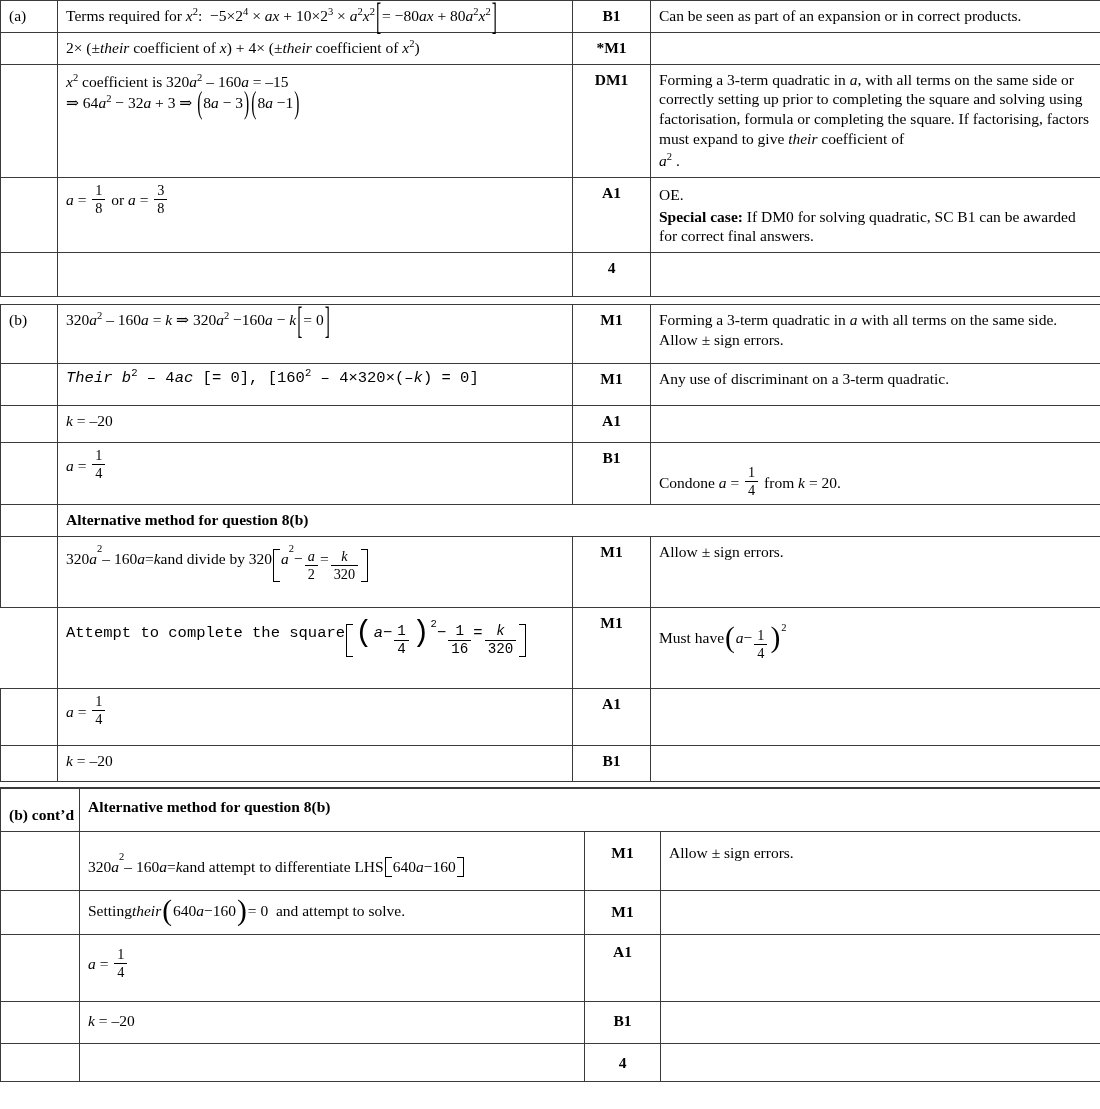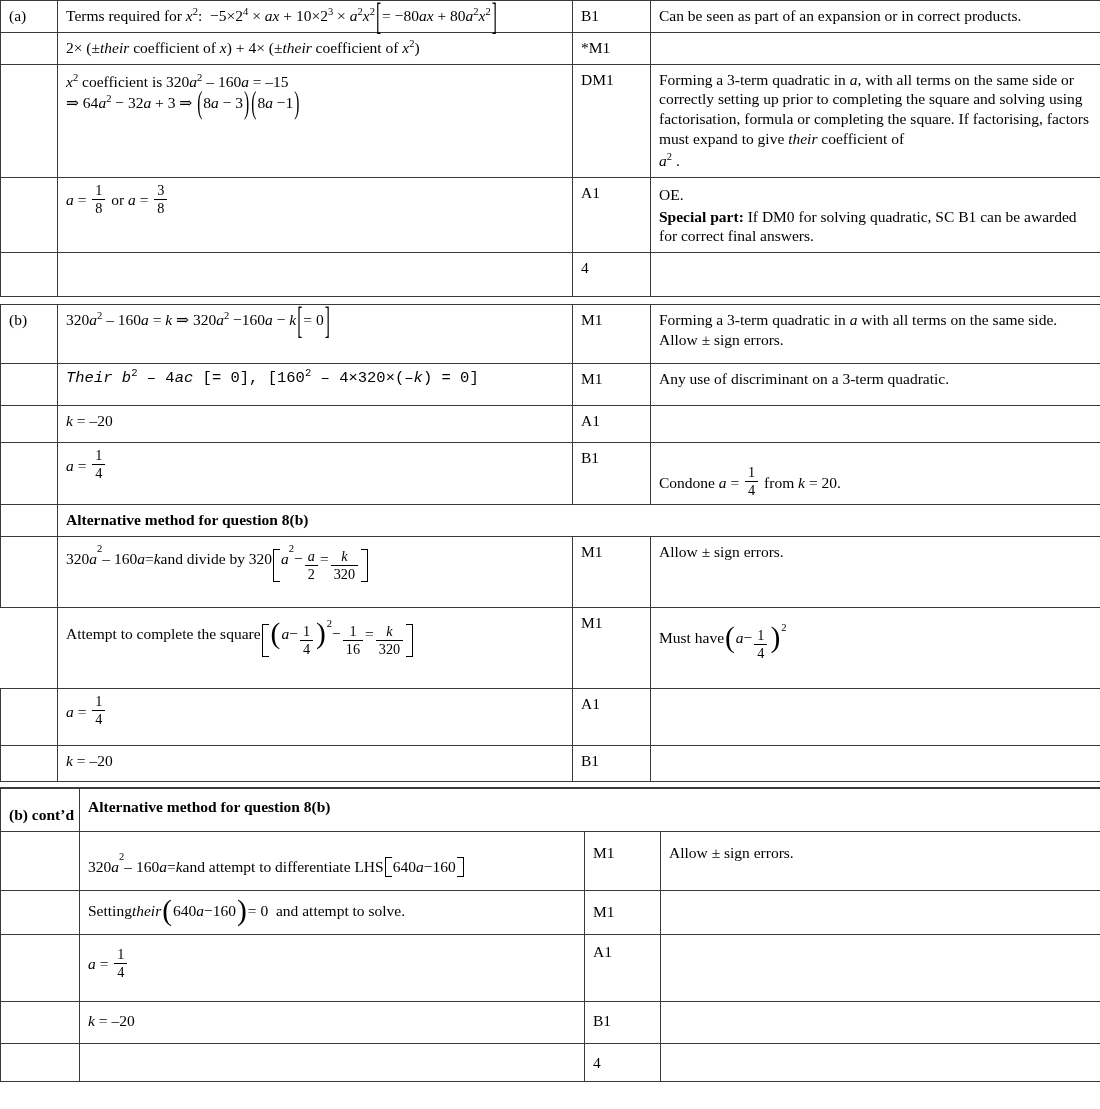--- a/index.html
+++ b/index.html
@@ -51,22 +51,22 @@
     white-space: nowrap;
   }
   td.qcol.blank {
     border-right: 1px solid #3a3a3a;
   }
   td.qcol.noline {
     border-right: none;
   }
 
   td.marks {
-    text-align: left;
-    font-weight: normal;
+    text-align: center;
+    font-weight: bold;
     padding-right: 9px;
     white-space: nowrap;
   }
   td.notes {
     text-align: left;
   }
   td.scheme {
     text-align: left;
   }
 
@@ -210,21 +210,21 @@
       </tr>
 
       <tr>
         <td class="qcol blank">&nbsp;</td>
         <td class="scheme cellpad-lg">
           <span><span class="mi">a</span> = <span class="frac"><span class="num">1</span><span class="den">8</span></span> or <span class="mi">a</span> = <span class="frac"><span class="num">3</span><span class="den">8</span></span></span>
         </td>
         <td class="marks">A1</td>
         <td class="notes">
           <span class="mline">OE.</span>
-          <span class="mline"><span class="bold">Special part:</span><span> If DM0 for solving quadratic, SC B1 can be awarded for correct final answers.</span></span>
+          <span class="mline"><span class="bold">Special case:</span><span> If DM0 for solving quadratic, SC B1 can be awarded for correct final answers.</span></span>
         </td>
       </tr>
 
       <tr>
         <td class="qcol blank">&nbsp;</td>
         <td class="scheme" style="height:32px;"></td>
         <td class="marks">4</td>
         <td class="notes"></td>
       </tr>
     </tbody>
@@ -296,21 +296,21 @@
                 <span class="num"><span class="mi">k</span></span>
                 <span class="den">320</span>
               </span><span class="sqbr-r"></span></span>
         </td>
         <td class="marks">M1</td>
         <td class="notes">Allow ± sign errors.</td>
       </tr>
 
       <tr>
         <td class="scheme" style="border-left:none;border-top:none;border-bottom:none;">&nbsp;</td>
-        <td class="scheme" style="height:58px;padding-top:16px;">
+        <td class="scheme" style="height:58px;padding-top:16px;font-family:Liberation Mono, monospace;">
           <span class="tallbox">Attempt to complete the square <span class="sqbr-l"></span><span class="par-l">(</span><span class="mi">a</span>−<span class="frac">
                 <span class="num">1</span>
                 <span class="den">4</span>
               </span><span class="par-r">)</span><sup>2</sup> − <span class="frac">
                 <span class="num">1</span>
                 <span class="den">16</span>
               </span> = <span class="frac">
                 <span class="num"><span class="mi">k</span></span>
                 <span class="den">320</span>
               </span><span class="sqbr-r"></span></span>

